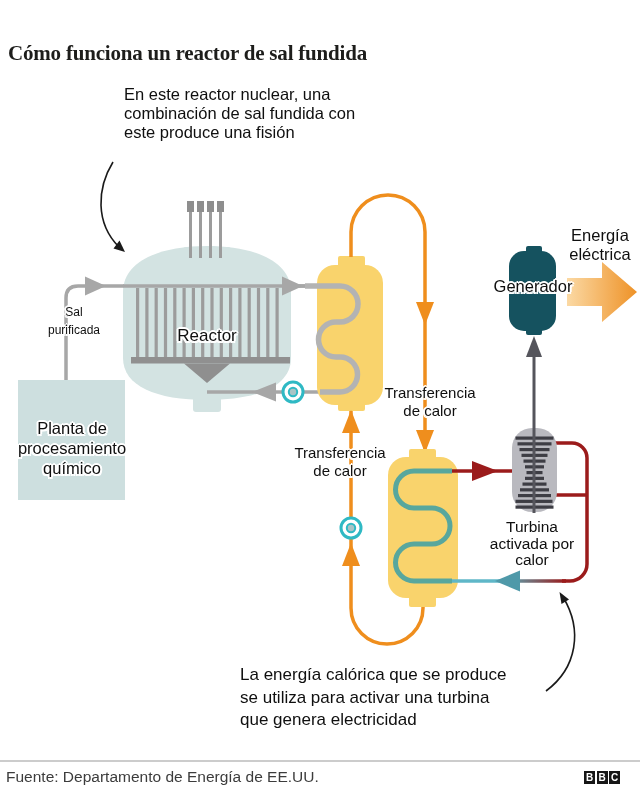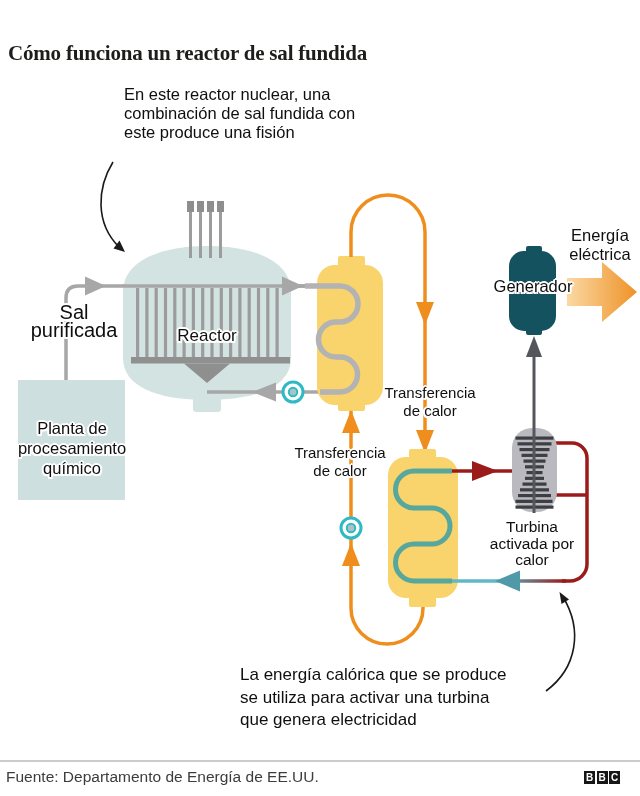--- a/index.html
+++ b/index.html
@@ -8,21 +8,21 @@
     font-family:"Liberation Sans","DejaVu Sans",sans-serif; overflow:hidden; color:#111;
   }
   .page-title {
     position:absolute; left:8px; top:27px; width:600px;
     font-family:"Liberation Serif","DejaVu Serif",serif;
     font-size:21px; font-weight:700; color:#1d1d1b; letter-spacing:-0.2px;
   }
   .diagram-svg { position:absolute; left:0; top:0; }
   .label {
     position:absolute; white-space:pre-line; text-align:center;
-    font-size:20px; line-height:18px; color:#0f0f0f;
+    font-size:12px; line-height:18px; color:#0f0f0f;
   }
   .halo {
     text-shadow:
       -1.5px -1.5px 0 #fff, 1.5px -1.5px 0 #fff,
       -1.5px 1.5px 0 #fff, 1.5px 1.5px 0 #fff,
       -2px 0 0 #fff, 2px 0 0 #fff, 0 -2px 0 #fff, 0 2px 0 #fff;
   }
   .annot { position:absolute; font-size:16.5px; line-height:19px; color:#0f0f0f; }
   .annot-bottom { font-size:17px; line-height:22.5px; }
   .bold { font-weight:400; }

